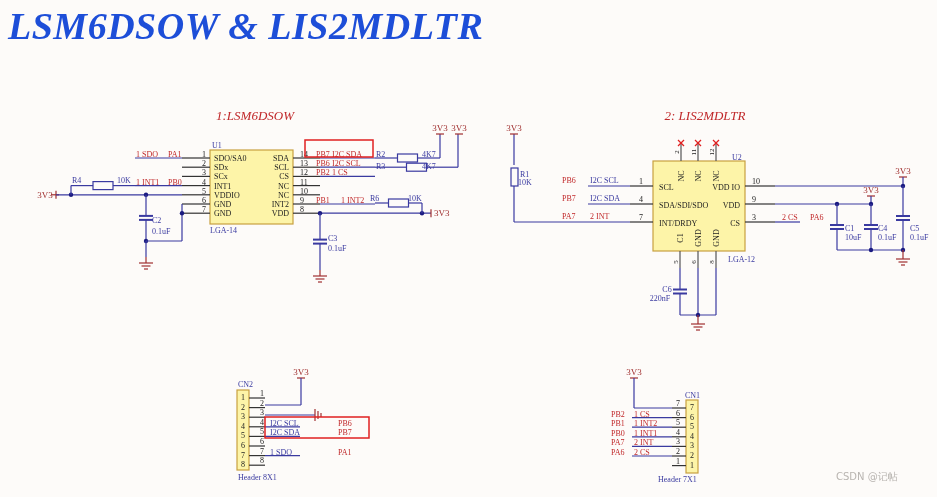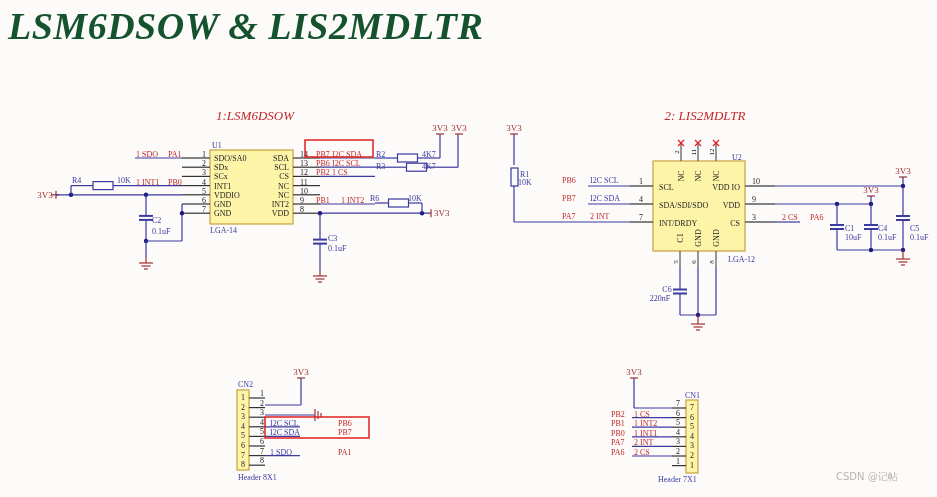--- a/index.html
+++ b/index.html
@@ -1,17 +1,17 @@
 <!DOCTYPE html>
 <html><head>
 <meta charset="utf-8">
 <style>
   html,body{margin:0;padding:0;}
   body{width:937px;height:497px;background:#fdfbf9;overflow:hidden;position:relative;font-family:"Liberation Serif",serif;}
-  #title{position:absolute;left:8px;top:4px;font-family:"Liberation Serif",serif;font-style:italic;font-weight:bold;font-size:38px;color:#14532d;letter-spacing:0.5px;}
+  #title{position:absolute;left:8px;top:4px;font-family:"Liberation Serif",serif;font-style:italic;font-weight:bold;font-size:38px;color:#1d4ed8;letter-spacing:0.5px;}
   svg{position:absolute;left:0;top:0;}
   .wm{position:absolute;left:836px;top:470px;font-family:"DejaVu Sans",sans-serif;font-size:10px;color:#b8b4b0;}
   text{font-family:"Liberation Serif",serif;}
 </style>
 </head>
 <body>
 
 <div id="title">LSM6DSOW &amp; LIS2MDLTR</div>
 
 <svg id="sch" width="937" height="497">

